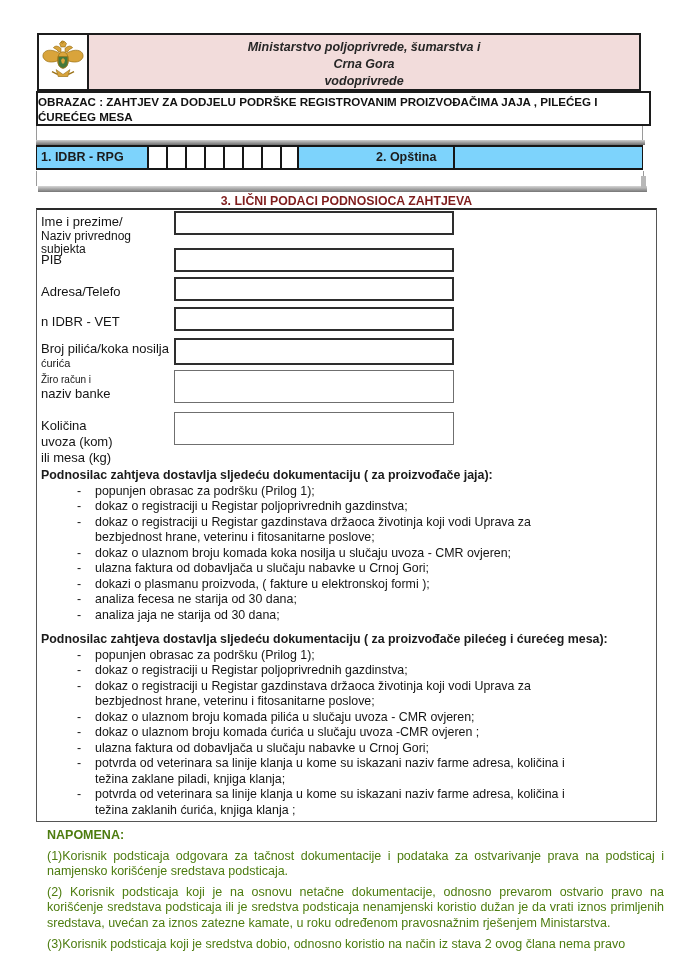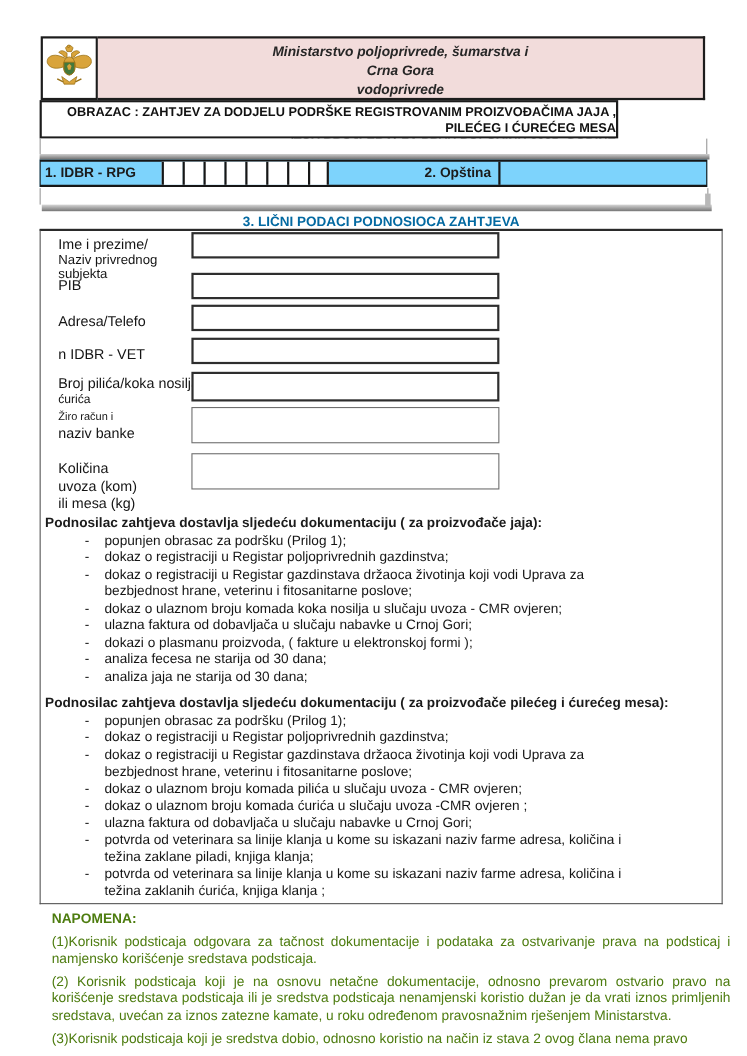--- a/index.html
+++ b/index.html
@@ -8,22 +8,22 @@
 
   
   .hdr { position:absolute; top:33px; left:37px; width:604px; height:58px; display:flex; }
   .coat-box { width:52px; height:100%; border:2px solid #1c1c1c; background:#fff;
               display:flex; align-items:center; justify-content:center; box-sizing:border-box; }
   .ministry-box { flex:1; border:2px solid #1c1c1c; border-left:none; background:#f2dcdb;
                   box-sizing:border-box; text-align:center; padding-top:4px; }
   .ministry-box div { font-weight:bold; font-style:italic; font-size:12.5px; line-height:17px; color:#262626; }
 
   
-  .title-box { position:absolute; top:91px; left:36px; width:526px; height:35px;
-               border:2px solid #1c1c1c; box-sizing:border-box; text-align:right; padding-top:2px; background:#fff; }
+  .title-box { position:absolute; top:91px; left:36px; width:615px; height:35px;
+               border:2px solid #1c1c1c; box-sizing:border-box; text-align:left; padding-top:2px; background:#fff; }
   .title-box div { font-weight:bold; font-size:11.6px; line-height:14.5px; color:#111; }
 
   
   .gap-row1 { position:absolute; top:126px; left:36px; width:607px; height:14px; background:#fff;
               border-left:1px solid #9a9a9a; border-right:1px solid #9a9a9a; box-sizing:border-box; }
   .shadow-bar1 { position:absolute; top:140px; left:36px; width:609px; height:5px;
                  background:linear-gradient(to bottom,#cfcfcf,#6e6e6e); }
   .gap-row2 { position:absolute; top:171px; left:36px; width:608px; height:15px; background:#fff;
               border-left:1px solid #9a9a9a; border-right:1px solid #9a9a9a; box-sizing:border-box; }
   .shadow-bar2 { position:absolute; top:186px; left:38px; width:609px; height:6px;
@@ -32,33 +32,33 @@
 
   
   .row1 { position:absolute; top:145px; left:36px; width:607px; height:25px;
           border-top:2px solid #161616; border-bottom:2px solid #161616;
           border-left:1px solid #161616; border-right:1px solid #161616;
           box-sizing:border-box; background:#7dd3fc; }
   .row1 .lbl-idbr { position:absolute; left:4px; top:3px; font-weight:bold; font-size:12.5px; }
   .cells { position:absolute; left:110px; top:0; height:21px; display:flex; }
   .cell { width:19px; height:21px; border-left:2px solid #161616; box-sizing:border-box; background:#fff; }
   .cell:last-child { border-right:2px solid #161616; }
-  .row1 .lbl-opstina { position:absolute; left:349px; width:64px; top:3px; font-weight:bold; font-size:12.5px; }
+  .row1 .lbl-opstina { position:absolute; left:339px; width:64px; top:3px; font-weight:bold; font-size:12.5px; }
   .row1 .opstina-divider { position:absolute; left:416px; top:0; width:2px; height:21px; background:#161616; }
   .opstina-input { position:absolute; left:420px; top:0; width:184px; height:21px; border:none; outline:none;
                    font:12.5px "Liberation Sans",sans-serif; background:transparent; }
 
   
   .sec3-head { position:absolute; top:194px; left:36px; width:621px; text-align:center;
-               font-weight:bold; font-size:12.3px; color:#0369a1; }
+               font-weight:bold; font-size:12.3px; color:#7f1d1d; }
 
   
   .main-box { position:absolute; top:208px; left:36px; width:621px; height:614px;
               border:1px solid #555; border-top:2px solid #2a2a2a; box-sizing:border-box; background:#fff; }
-  .flabel { position:absolute; left:16px; width:138px; font-size:13px; line-height:16px; color:#141414; }
+  .flabel { position:absolute; left:4px; width:138px; font-size:13px; line-height:16px; color:#141414; }
   .flabel .small { font-size:11px; line-height:13px; display:block; }
   .flabel span { display:block; }
   .finput { position:absolute; left:137px; width:280px; box-sizing:border-box; background:#fff;
             border:2px solid #2e2e2e; font:13px "Liberation Sans",sans-serif; padding:0 4px; outline:none; }
   .i1 { top:1px;  height:24px; }
   .i2 { top:38px; height:24px; }
   .i3 { top:67px; height:24px; }
   .i4 { top:97px; height:24px; }
   .i5 { top:128px; height:27px; }
   .i6 { top:160px; height:33px; border-width:1px; border-color:#6f6f6f; }

